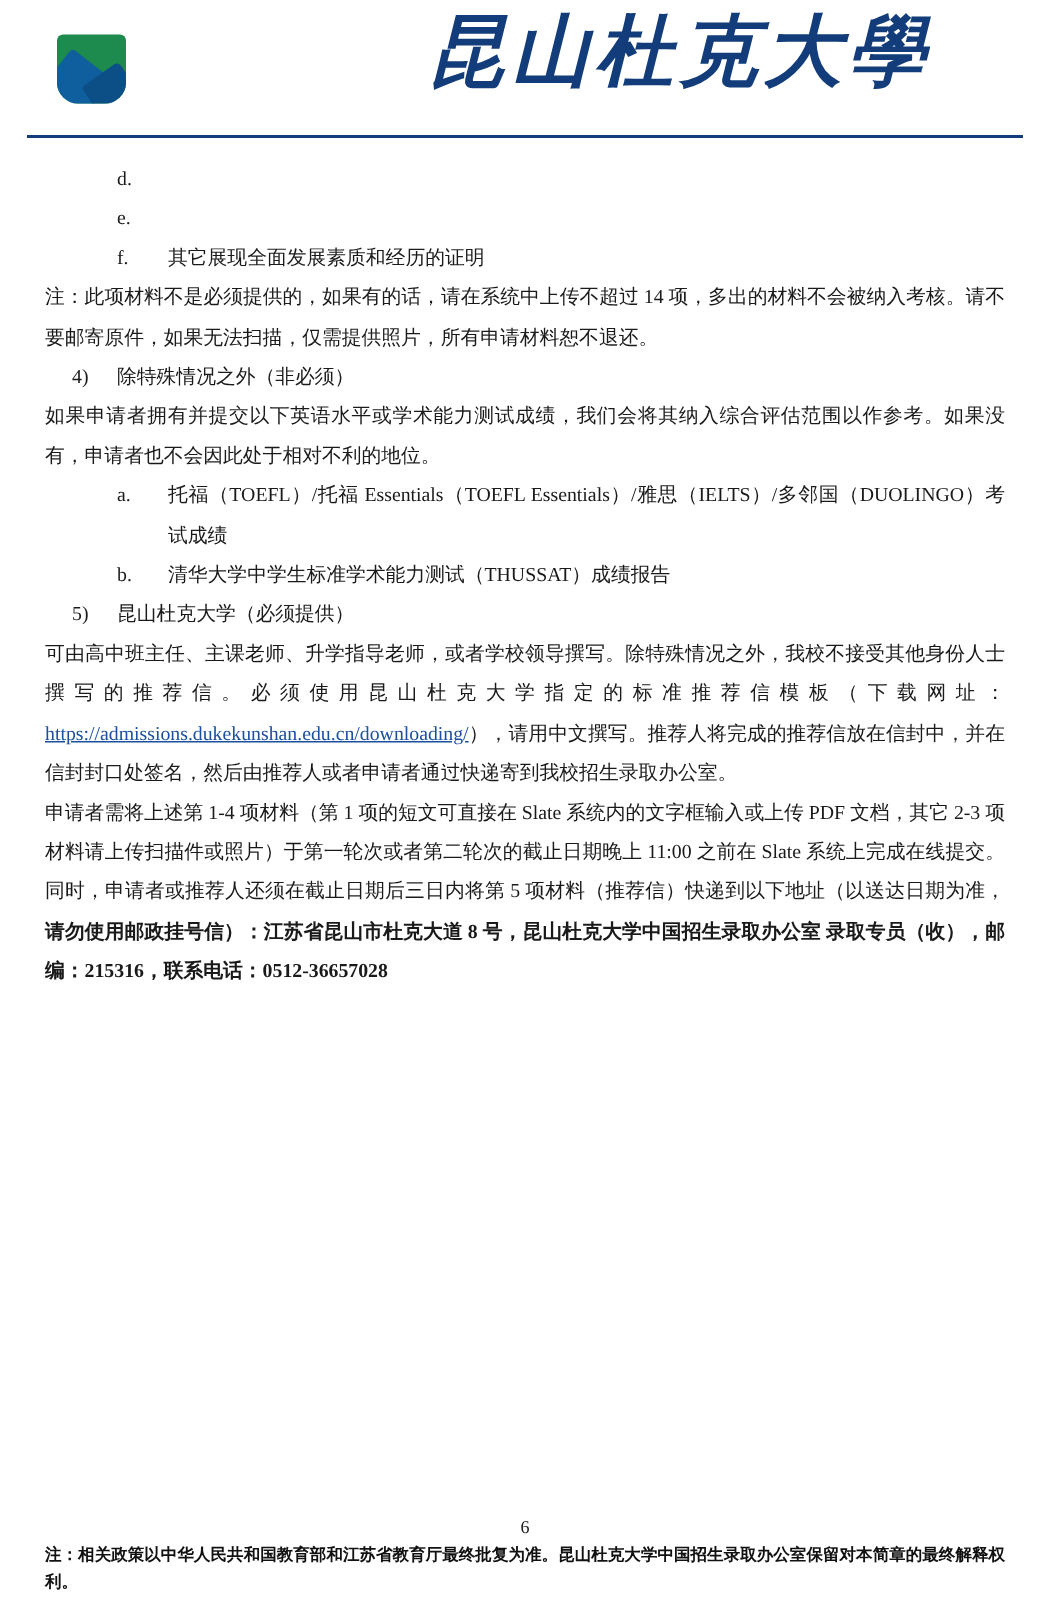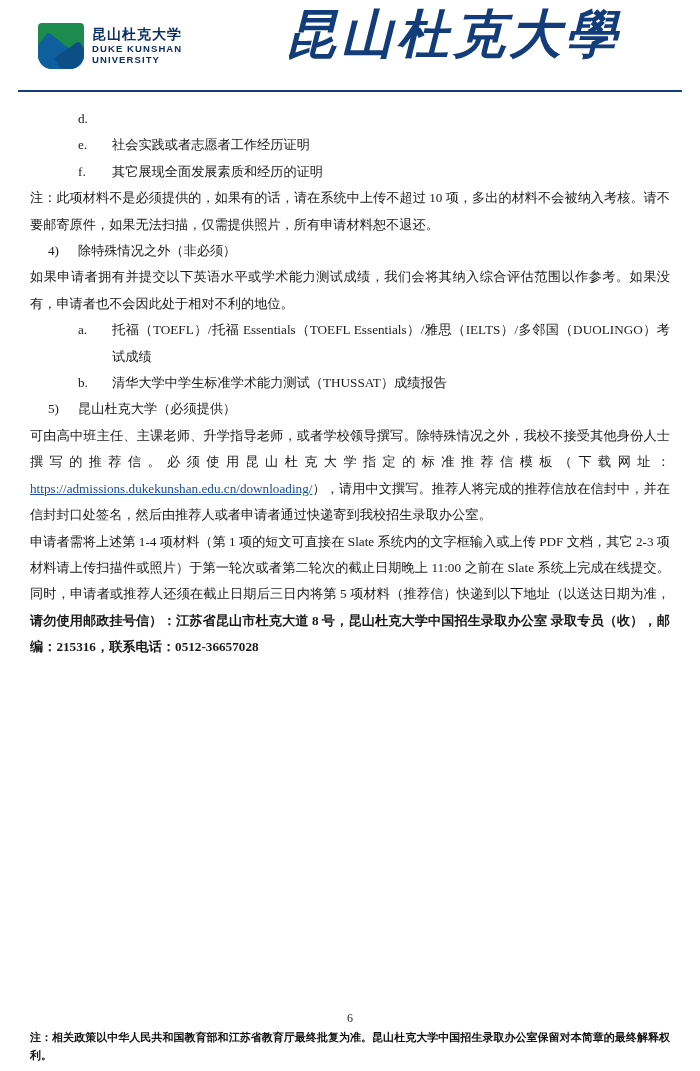--- a/index.html
+++ b/index.html
@@ -194,47 +194,41 @@
 </head>
 <body>
 
 <div class="page">
 
   <div class="header">
     <div class="logo-block">
       <div class="logo-mark">
         <div class="shield"></div>
       </div>
-      <div class="logo-text">
-        <div class="cn">昆山杜克大学</div>
-        <div class="en">DUKE KUNSHAN</div>
-        <div class="en2">UNIVERSITY</div>
-      </div>
     </div>
     <div class="calligraphy">昆山杜克大學</div>
     <div class="header-rule"></div>
   </div>
 
   <div class="content">
 
     <div class="row">
       <div class="marker m-letter">d.</div>
     </div>
 
     <div class="row">
       <div class="marker m-letter">e.</div>
-      <div class="body-text">社会实践或者志愿者工作经历证明</div>
     </div>
 
     <div class="row">
       <div class="marker m-letter">f.</div>
       <div class="body-text">其它展现全面发展素质和经历的证明</div>
     </div>
 
-    <p class="para indent-a">注：此项材料不是必须提供的，如果有的话，请在系统中上传不超过 10 项，多出的材料不会被纳入考核。请不要邮寄原件，如果无法扫描，仅需提供照片，所有申请材料恕不退还。</p>
+    <p class="para indent-a">注：此项材料不是必须提供的，如果有的话，请在系统中上传不超过 14 项，多出的材料不会被纳入考核。请不要邮寄原件，如果无法扫描，仅需提供照片，所有申请材料恕不退还。</p>
 
     <div class="row">
       <div class="marker m-num">4)</div>
       <div class="body-text">除特殊情况之外（非必须）</div>
     </div>
 
     <p class="para indent-n">如果申请者拥有并提交以下英语水平或学术能力测试成绩，我们会将其纳入综合评估范围以作参考。如果没有，申请者也不会因此处于相对不利的地位。</p>
 
     <div class="row">
       <div class="marker m-letter">a.</div>

